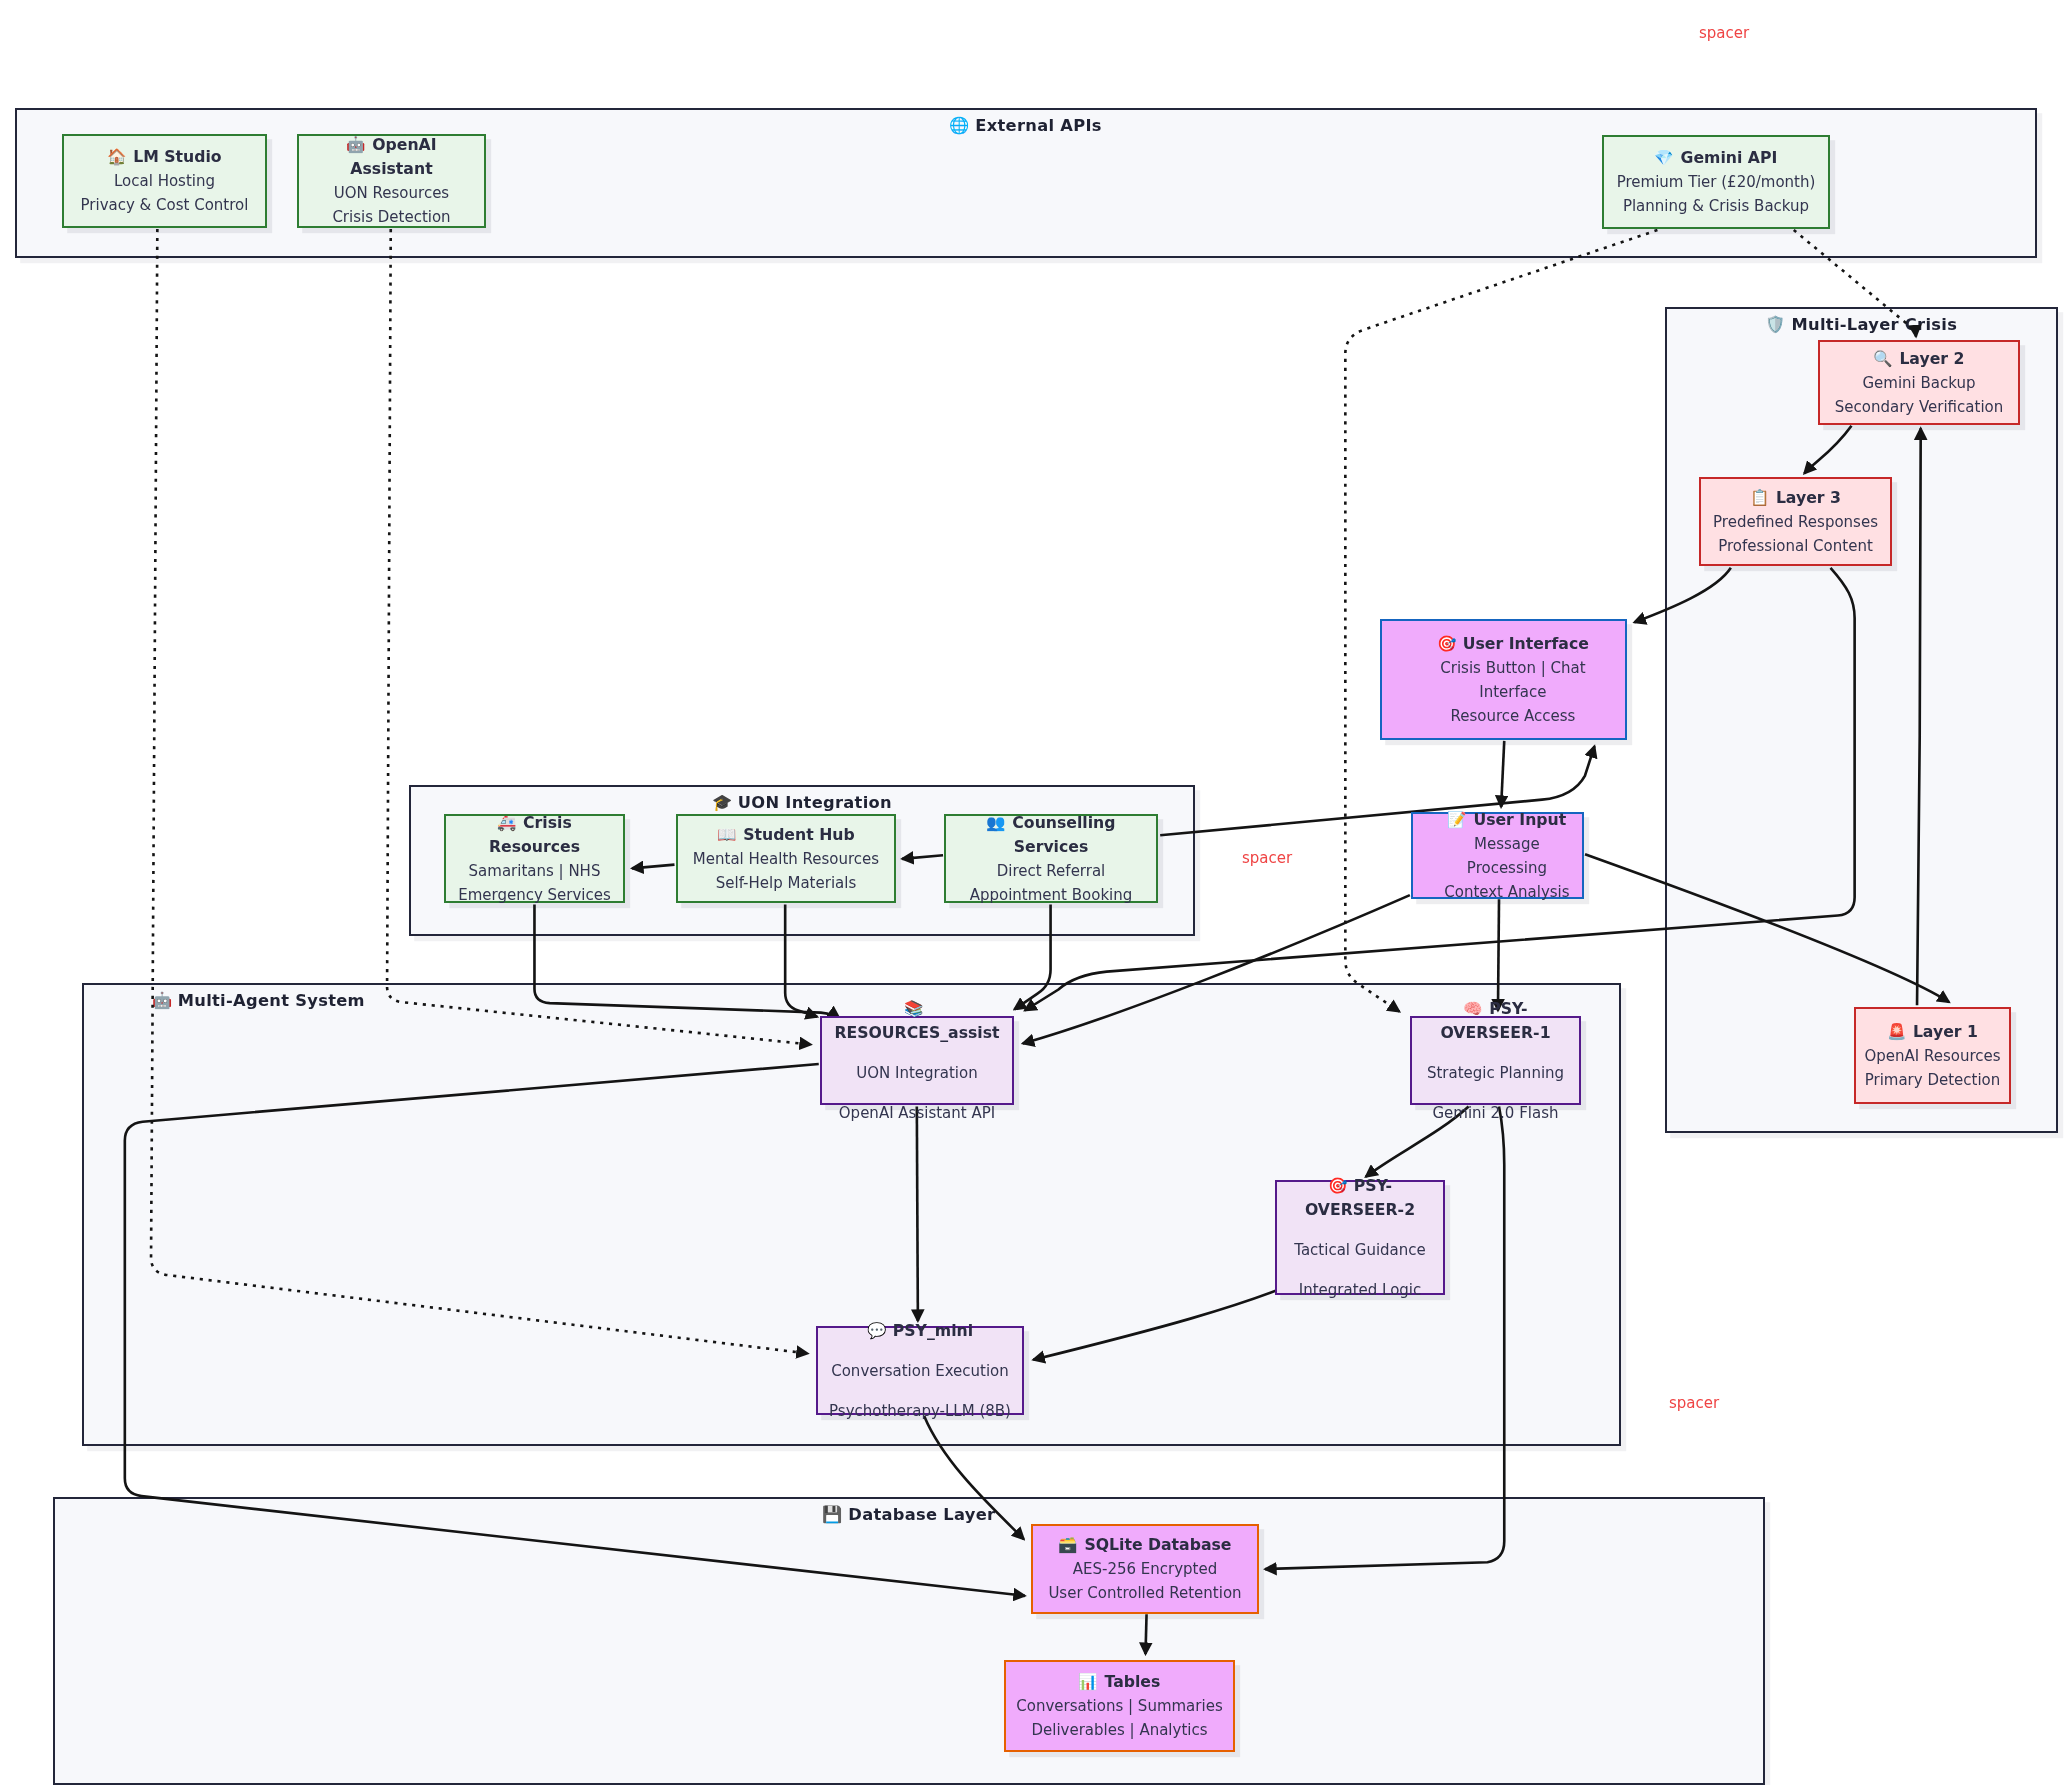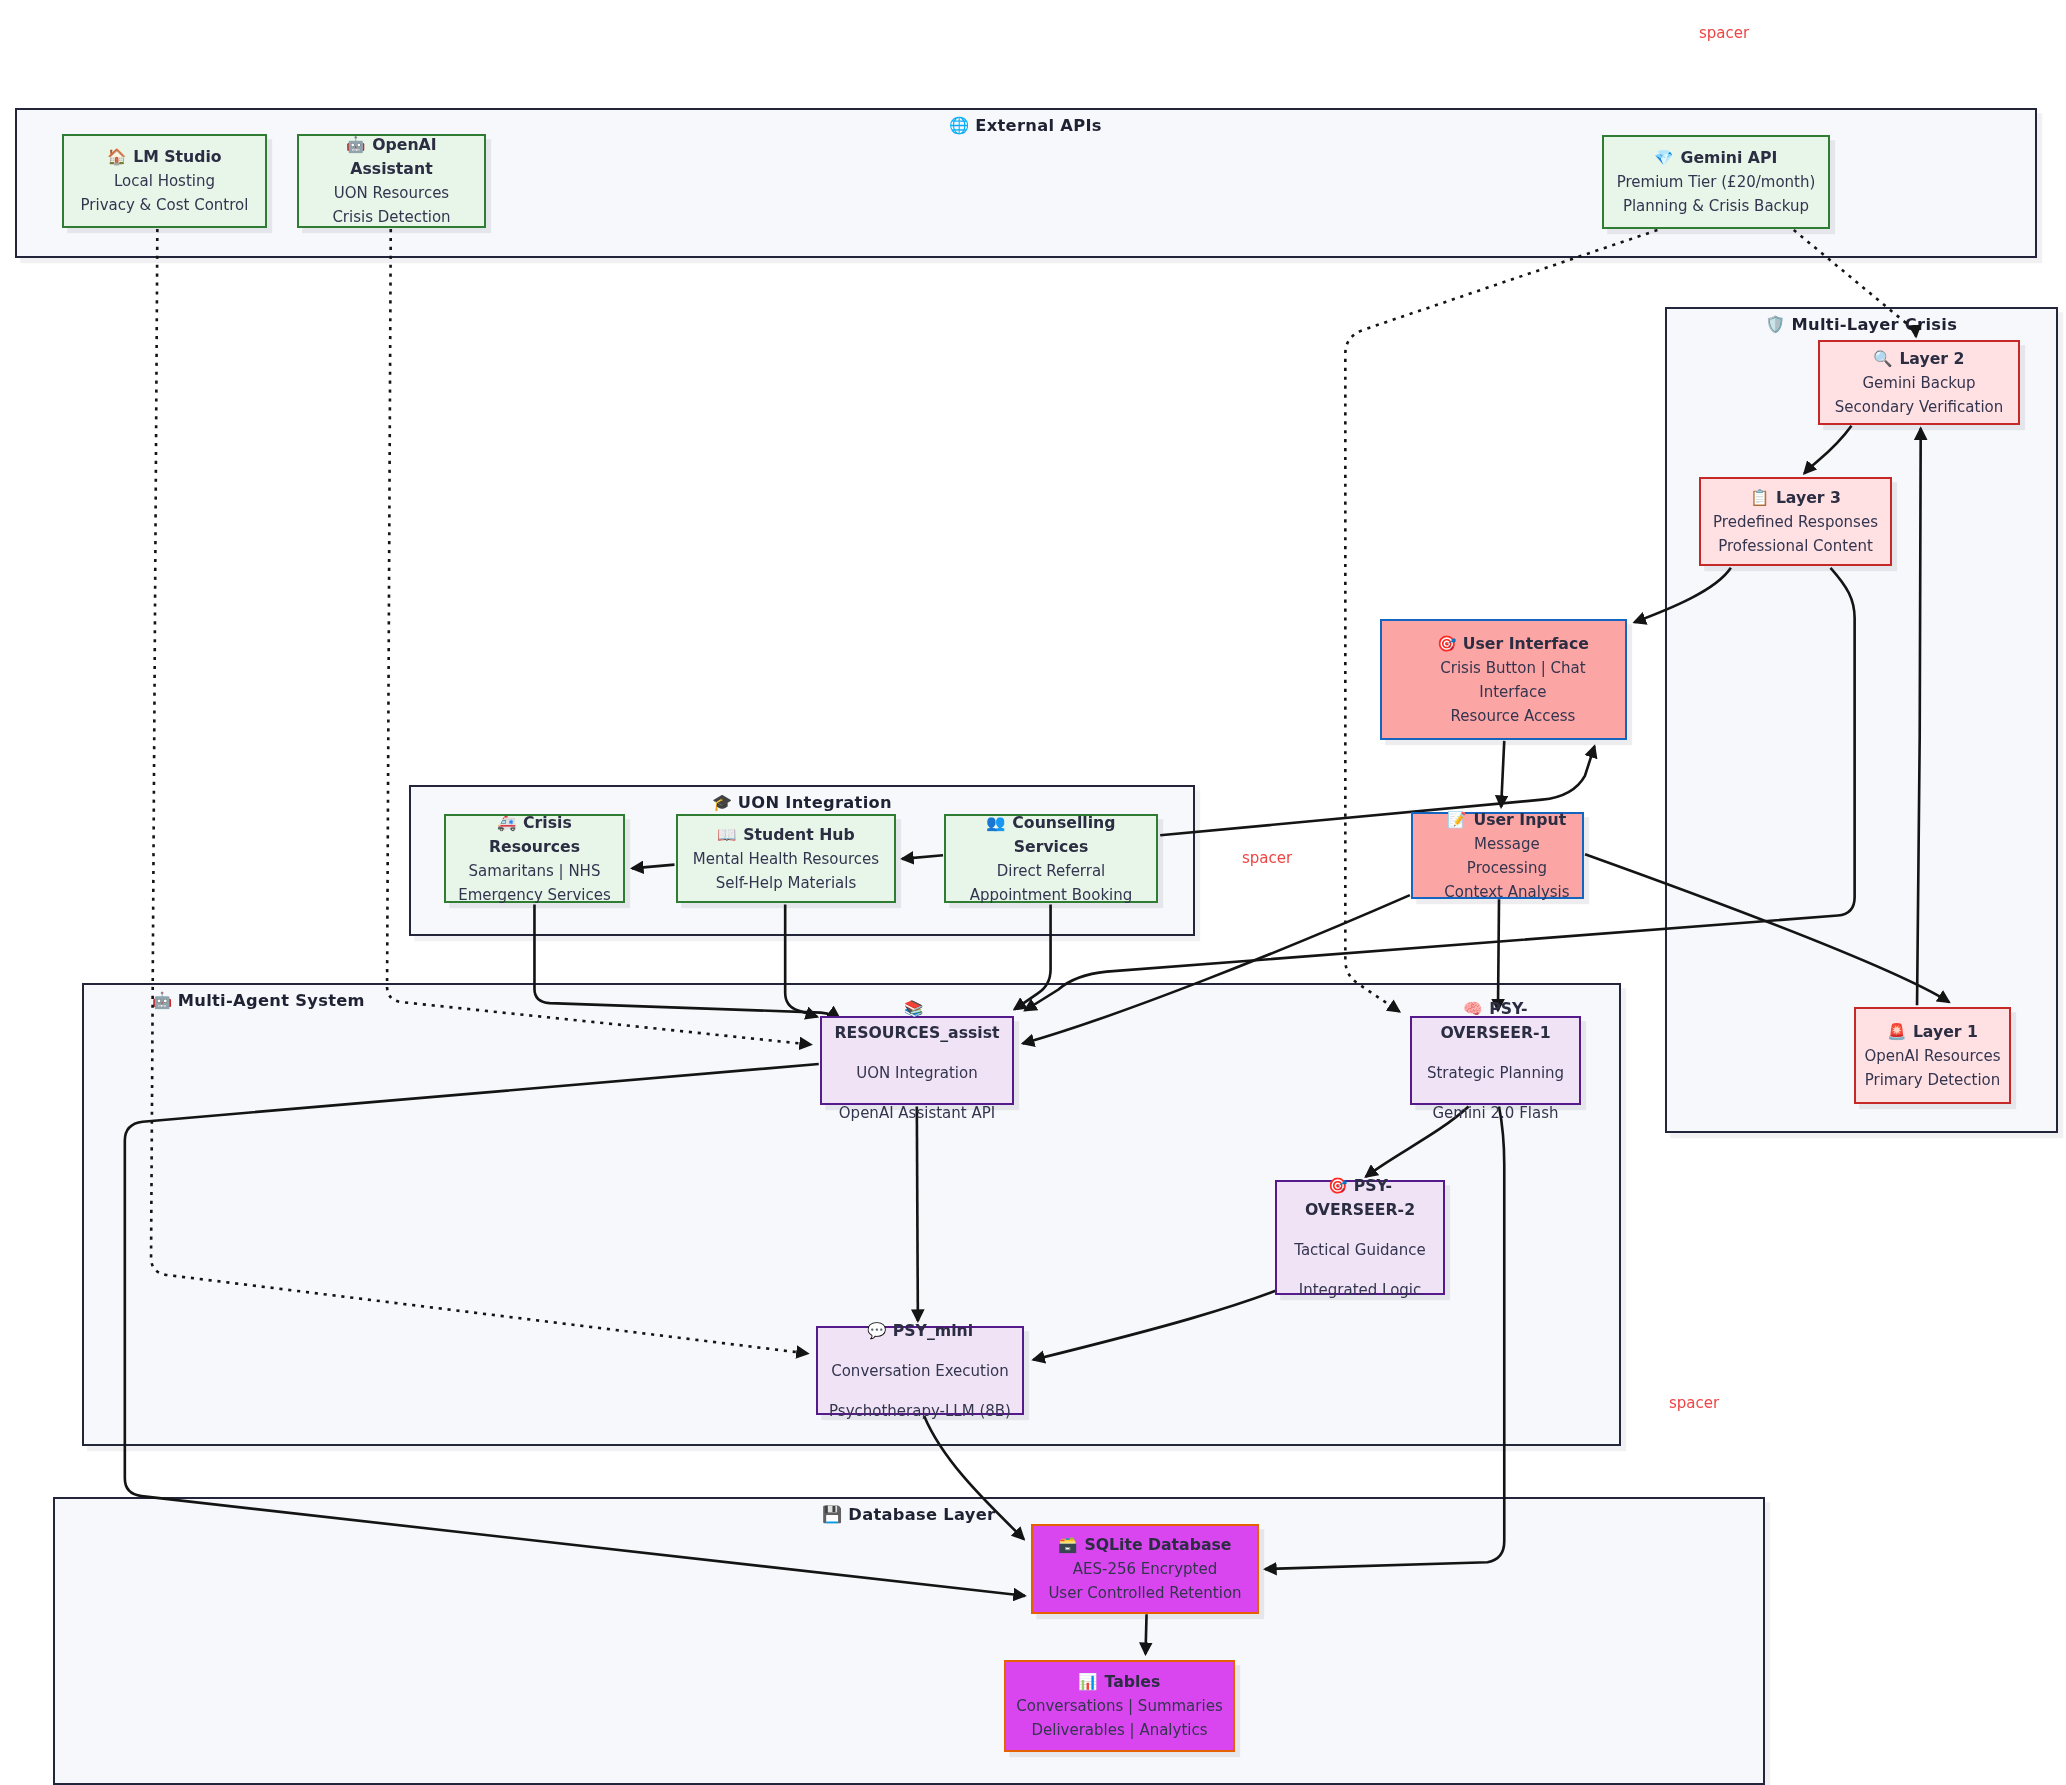--- a/index.html
+++ b/index.html
@@ -22,24 +22,24 @@
 
   
   .node{position:absolute;z-index:3;display:flex;flex-direction:column;
         align-items:center;justify-content:center;text-align:center;
         font-size:15px;line-height:24px;
         box-shadow:5.2px 5.2px 0 rgba(60,60,80,0.09);padding:3.1px 5.2px;box-sizing:border-box;}
   .node-title{font-weight:bold;font-size:15.7px;color:#2b2d42;}
   .node-title .icon{margin-right:6.3px;font-weight:normal;}
   .node-line{color:#33354f;white-space:pre-line;}
   .green {background:#e8f5e9;border:2.1px solid #2e7d32;}
-  .blue  {background:#fca5a5;border:2.1px solid #1565c0;padding-left:24px;}
+  .blue  {background:#f0abfc;border:2.1px solid #1565c0;padding-left:24px;}
   .red   {background:#ffe0e3;border:2.1px solid #c62828;}
   .purple{background:#f1e3f6;border:2.1px solid #551a8b;gap:16px;}
-  .orange{background:#d946ef;border:2.1px solid #e66000;align-items:center;}
+  .orange{background:#f0abfc;border:2.1px solid #e66000;align-items:center;}
 
   .spacer-label{position:absolute;z-index:1;font-size:15px;color:#ef4444;}
 </style>
 </head>
 <body>
 
 <div class="canvas">
 
   <div class="group" style="left:14.7px;top:108px;width:2018px;height:146px">
     <div class="group-title">

